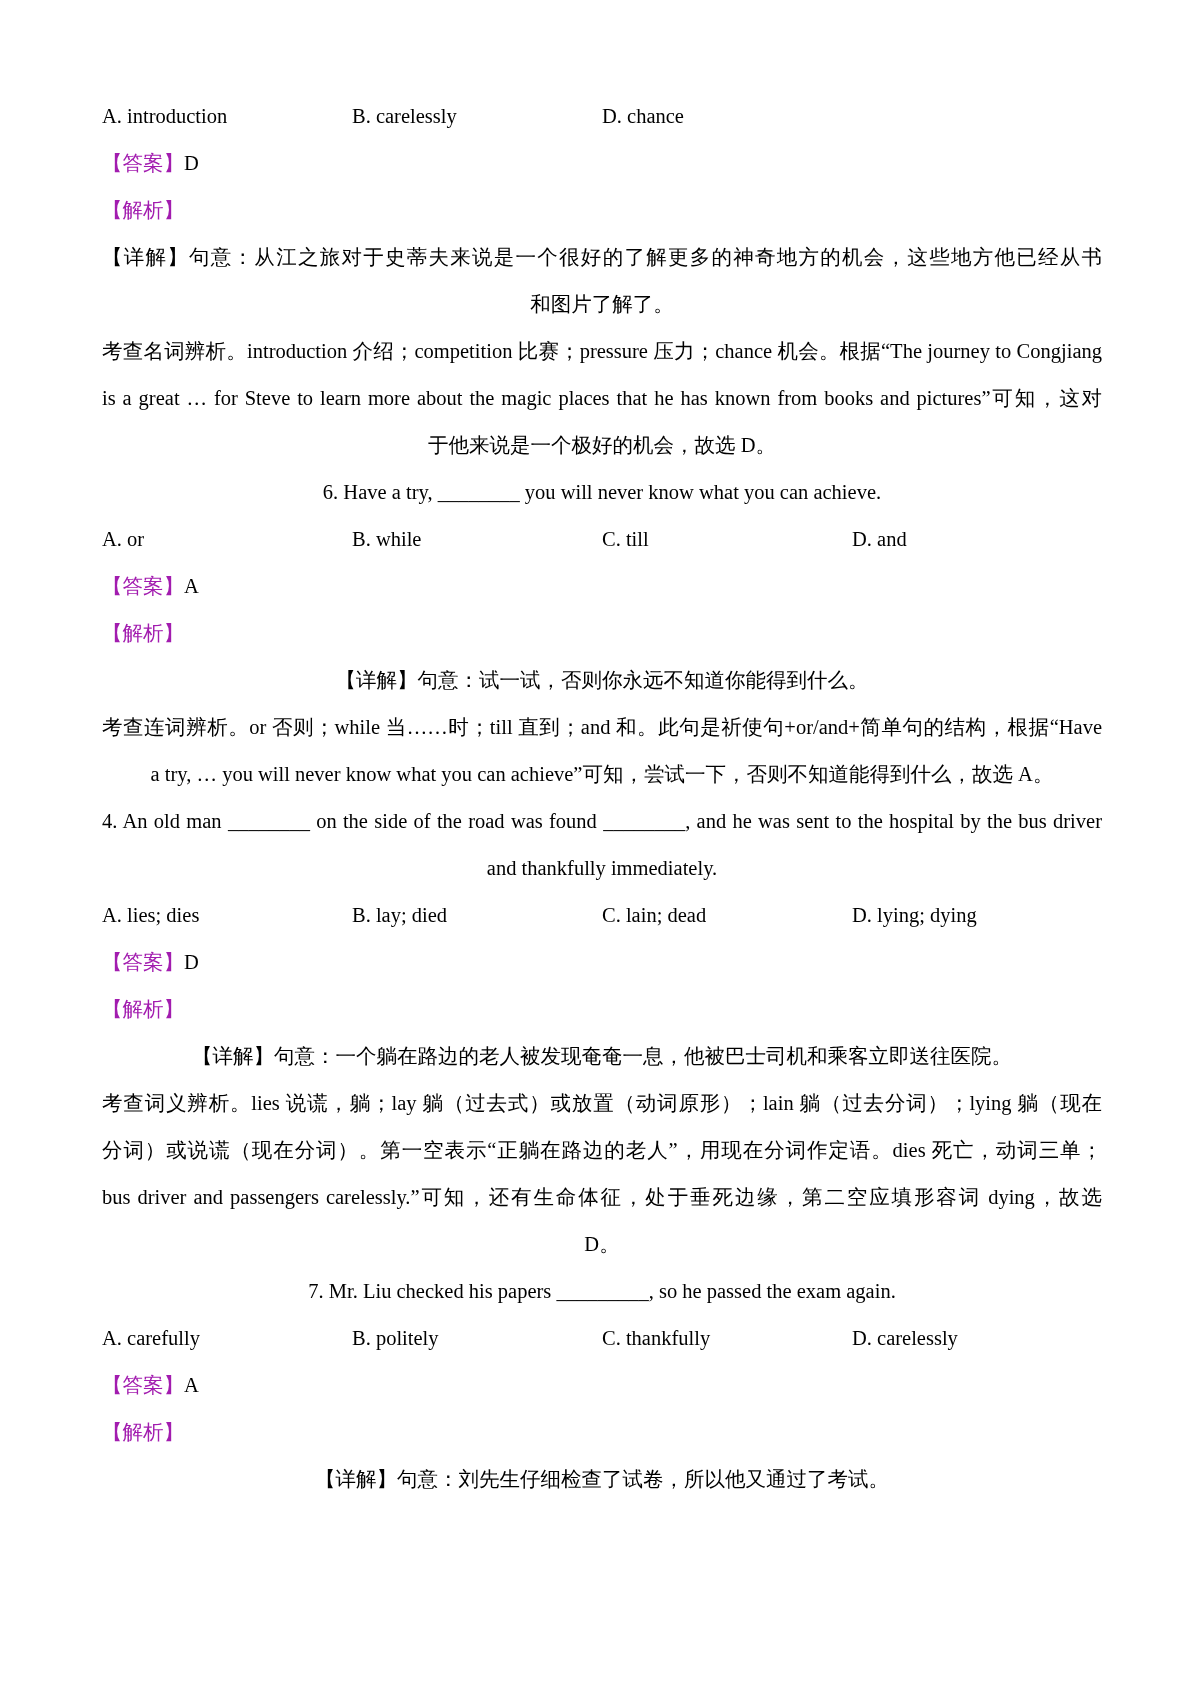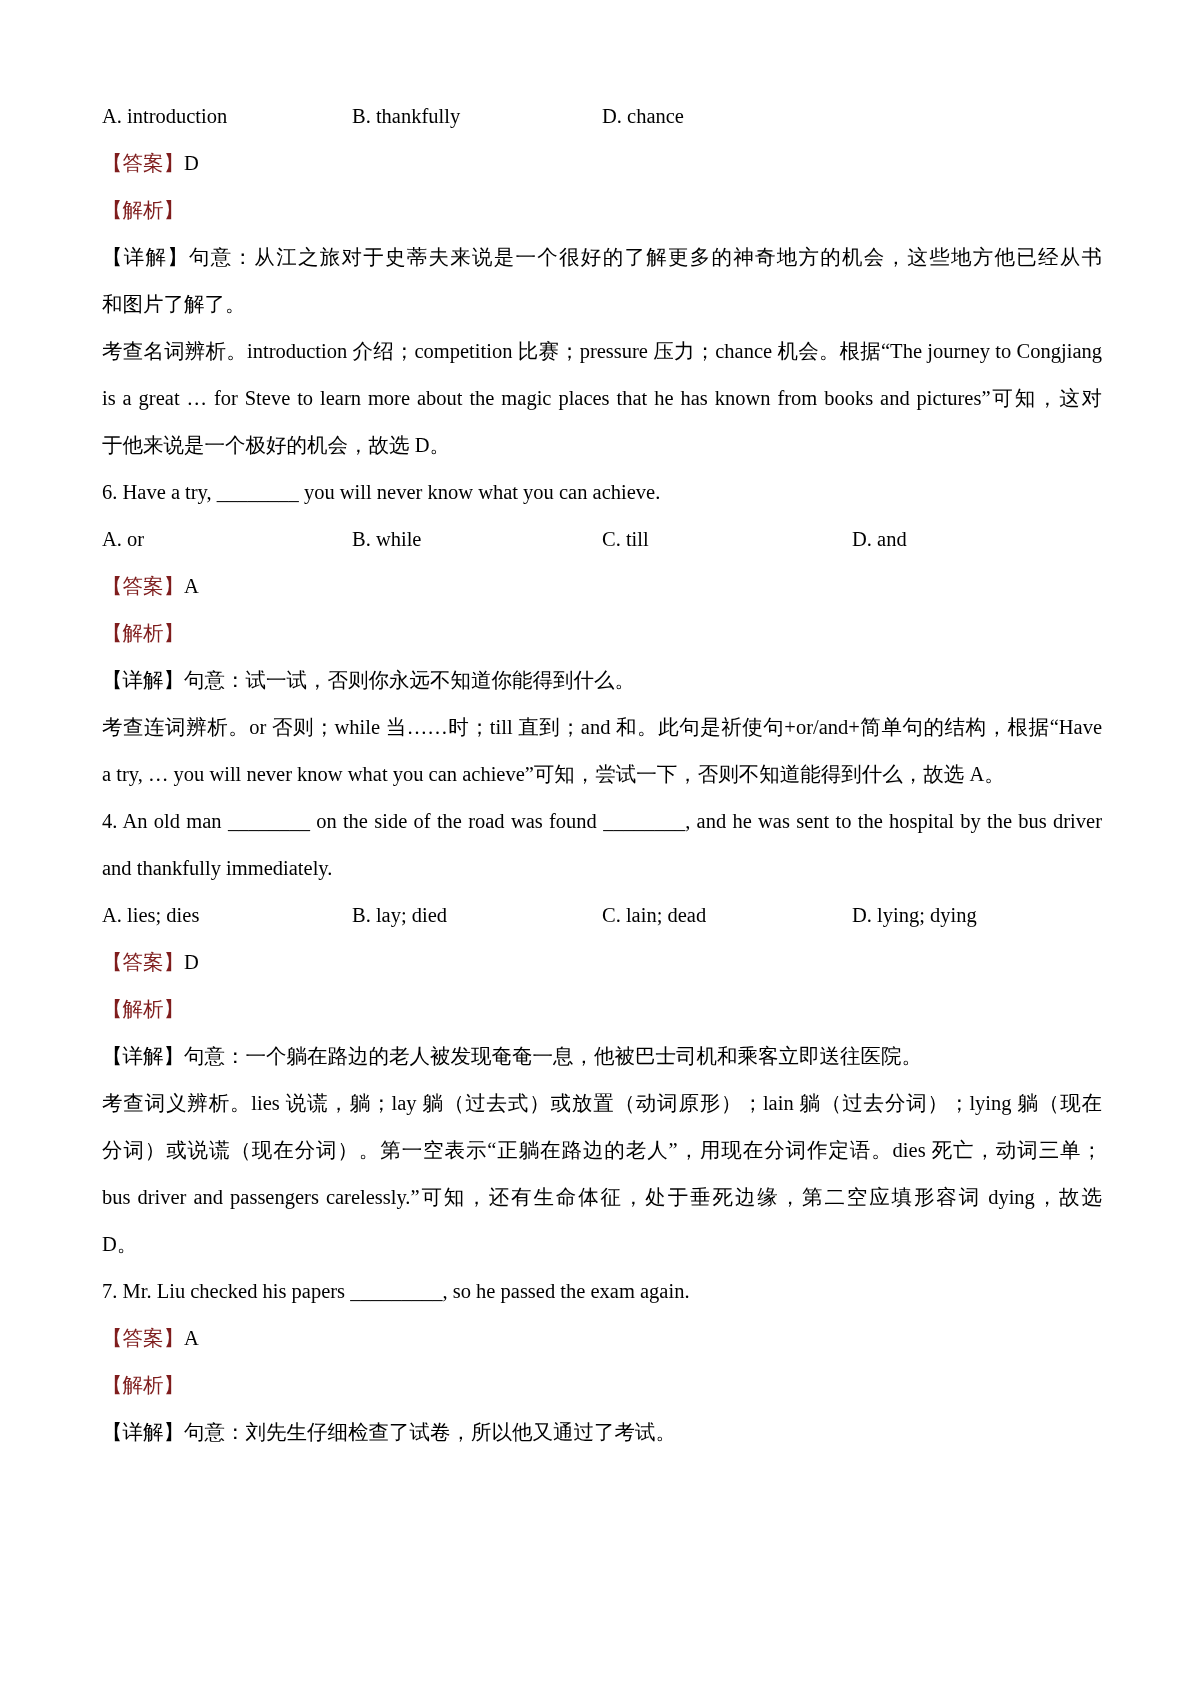--- a/index.html
+++ b/index.html
@@ -15,40 +15,40 @@
   }
   .doc {
     position: absolute;
     left: 102px;
     top: 93px;
     width: 1000px;
     font-size: 20.5px;
     line-height: 47px;
   }
   .row { height: 47px; white-space: nowrap; }
-  .row.line { white-space: normal; }
+  .row.line { white-space: normal; text-align: center; }
   .row.line.j {
     text-align: justify;
     text-align-last: justify;
   }
   .options {
     display: grid;
     grid-template-columns: 250px 250px 250px 1fr;
     white-space: normal;
   }
-  .blue { color: #7f1d1d; text-align: right; }
+  .blue { color: #a21caf; text-align: right; }
 </style>
 </head>
 <body>
 
 <div class="page">
   <div class="doc" id="doc">
       <div class="row options">
         <span class="opt">A. introduction</span>
-        <span class="opt">B. thankfully</span>
+        <span class="opt">B. carelessly</span>
         <span class="opt">D. chance</span>
       </div>
       <div class="row"><span class="blue">【答案】</span><span>D</span></div>
       <div class="row"><span class="blue">【解析】</span></div>
       <div class="row line j">【详解】句意：从江之旅对于史蒂夫来说是一个很好的了解更多的神奇地方的机会，这些地方他已经从书</div>
       <div class="row line">和图片了解了。</div>
       <div class="row line j">考查名词辨析。introduction 介绍；competition 比赛；pressure 压力；chance 机会。根据“The journey to Congjiang</div>
       <div class="row line j">is a great … for Steve to learn more about the magic places that he has known from books and pictures”可知，这对</div>
       <div class="row line">于他来说是一个极好的机会，故选 D。</div>
       <div class="row line">6. Have a try, ________ you will never know what you can achieve.</div>
@@ -72,17 +72,23 @@
         <span class="opt">D. lying; dying</span>
       </div>
       <div class="row"><span class="blue">【答案】</span><span>D</span></div>
       <div class="row"><span class="blue">【解析】</span></div>
       <div class="row line">【详解】句意：一个躺在路边的老人被发现奄奄一息，他被巴士司机和乘客立即送往医院。</div>
       <div class="row line j">考查词义辨析。lies 说谎，躺；lay 躺（过去式）或放置（动词原形）；lain 躺（过去分词）；lying 躺（现在</div>
       <div class="row line j">分词）或说谎（现在分词）。第一空表示“正躺在路边的老人”，用现在分词作定语。dies 死亡，动词三单；</div>
       <div class="row line j">bus driver and passengers carelessly.”可知，还有生命体征，处于垂死边缘，第二空应填形容词 dying，故选</div>
       <div class="row line">D。</div>
       <div class="row line">7. Mr. Liu checked his papers _________, so he passed the exam again.</div>
+      <div class="row options">
+        <span class="opt">A. carefully</span>
+        <span class="opt">B. politely</span>
+        <span class="opt">C. thankfully</span>
+        <span class="opt">D. carelessly</span>
+      </div>
       <div class="row"><span class="blue">【答案】</span><span>A</span></div>
       <div class="row"><span class="blue">【解析】</span></div>
       <div class="row line">【详解】句意：刘先生仔细检查了试卷，所以他又通过了考试。</div>
     </div>
 </div>
 
 </body></html>

